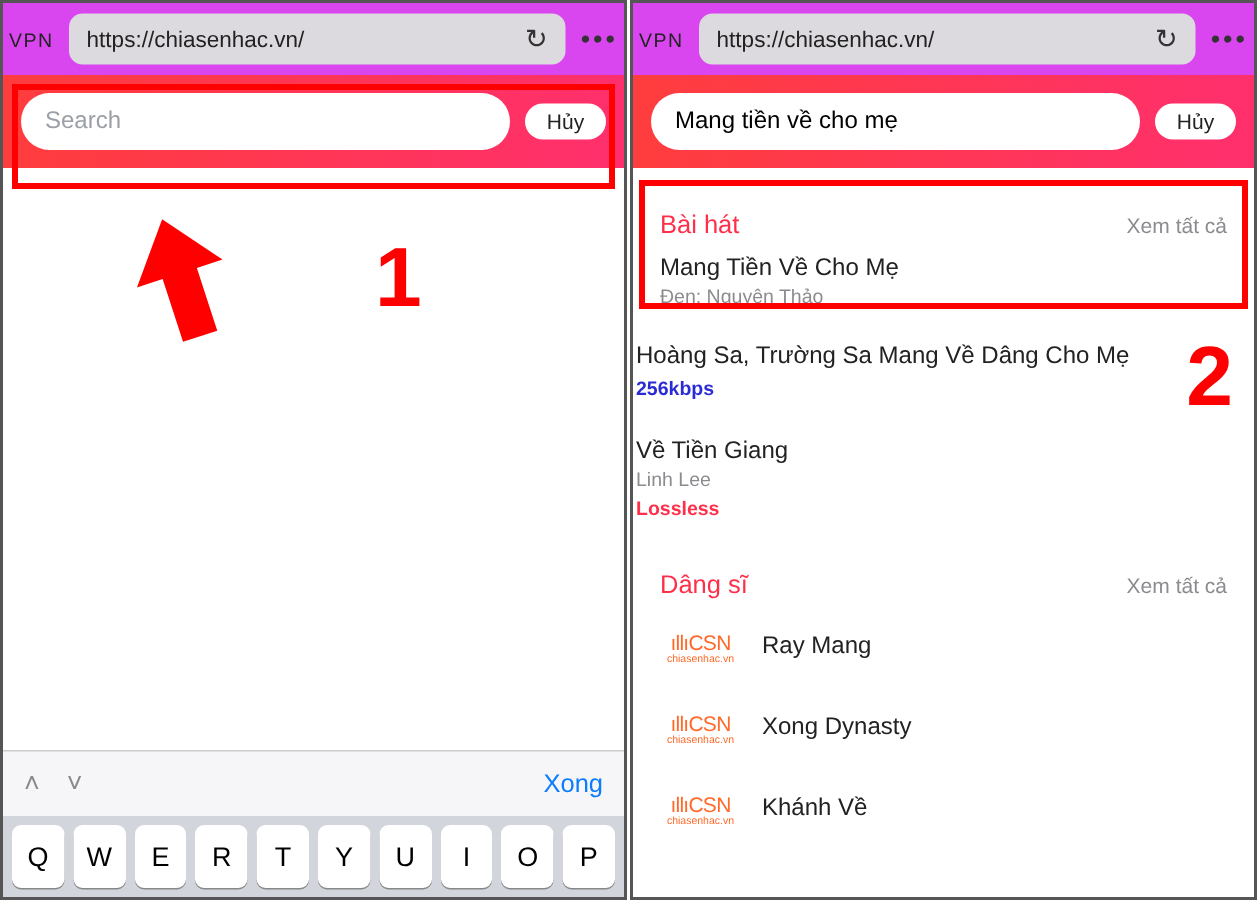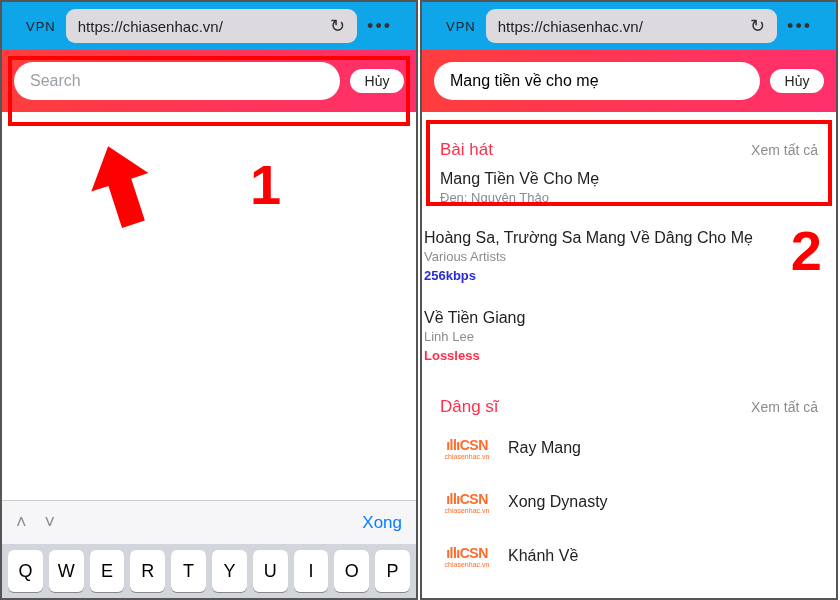--- a/index.html
+++ b/index.html
@@ -1,21 +1,21 @@
 <!DOCTYPE html>
 <html><head>
 <meta charset="utf-8">
 <style>
   *{box-sizing:border-box;margin:0;padding:0;font-family:-apple-system,Helvetica,Arial,sans-serif;}
   body{background:#fff;width:840px;height:600px;overflow:hidden;}
   .stage{display:flex;width:840px;height:600px;}
   .phone{width:418px;height:600px;border:2px solid #555;background:#fff;position:relative;overflow:hidden;}
   .phone + .phone{margin-left:2px;}
   
-  .browbar{height:48px;background:#0ea5e9;display:flex;align-items:center;padding:0 24px;gap:10px;}
+  .browbar{height:48px;background:#d946ef;display:flex;align-items:center;padding:0 4px;gap:10px;}
   .vpn{font-size:13px;letter-spacing:1px;color:#222;}
   .urlbox{flex:1;height:34px;background:#dcdadf;border-radius:9px;display:flex;align-items:center;padding:0 12px;color:#222;font-size:15px;justify-content:space-between;}
   .reload{color:#333;font-size:18px;}
   .dots{font-size:18px;color:#333;letter-spacing:2px;}
   
   .searchstrip{height:62px;background:linear-gradient(90deg,#ff3d3d,#ff2f6d);display:flex;align-items:center;padding:0 12px;gap:10px;}
   .searchfield{flex:1;height:38px;background:#fff;border-radius:19px;display:flex;align-items:center;padding:0 16px;}
   .searchfield input{border:none;outline:none;font-size:16px;width:100%;background:transparent;}
   .searchfield input::placeholder{color:#9aa0a6;}
   .cancelbtn{height:24px;min-width:54px;background:#fff;border-radius:18px;display:flex;align-items:center;justify-content:center;font-size:14px;color:#222;}
@@ -36,21 +36,21 @@
   .sectitle{color:#ff2f4a;font-size:17px;}
   .seeall{color:#8c8c90;font-size:14px;}
   .songtitle{font-size:16px;color:#222;margin-top:10px;}
   .songartist{font-size:13px;color:#8c8c90;margin-top:2px;}
   .bitrate{font-size:13px;margin-top:4px;}
   .bitrate.blue{color:#2b2bd6;font-weight:600;}
   .bitrate.red{color:#ff2f4a;font-weight:600;}
   .song{padding:10px 2px 6px;}
   .artistrow{display:flex;align-items:center;gap:14px;padding:10px 18px;}
   .csnlogo{width:54px;height:34px;display:flex;flex-direction:column;align-items:center;justify-content:center;}
-  .csnlogo .t1{font-size:14px;font-weight:700;color:#ff6a2b;letter-spacing:-0.5px;}
+  .csnlogo .t1{font-size:14px;font-weight:400;color:#ff6a2b;letter-spacing:-0.5px;}
   .csnlogo .t2{font-size:7px;color:#ff6a2b;}
   .artistname{font-size:16px;color:#222;}
 </style>
 </head>
 <body>
 
 <div class="stage">
 
   <div class="phone">
     <div class="browbar">
@@ -123,21 +123,20 @@
       <div class="secthdr">
         <span class="sectitle">Bài hát</span>
         <span class="seeall">Xem tất cả</span>
       </div>
       <div class="songtitle">Mang Tiền Về Cho Mẹ</div>
       <div class="songartist">Đen; Nguyên Thảo</div>
     </div>
 
     <div class="song">
       <div class="songtitle">Hoàng Sa, Trường Sa Mang Về Dâng Cho Mẹ</div>
-      <div class="songartist">Various Artists</div>
       <div class="bitrate blue">256kbps</div>
     </div>
 
     <div class="song">
       <div class="songtitle">Về Tiền Giang</div>
       <div class="songartist">Linh Lee</div>
       <div class="bitrate red">Lossless</div>
     </div>
 
     <div class="sect">

